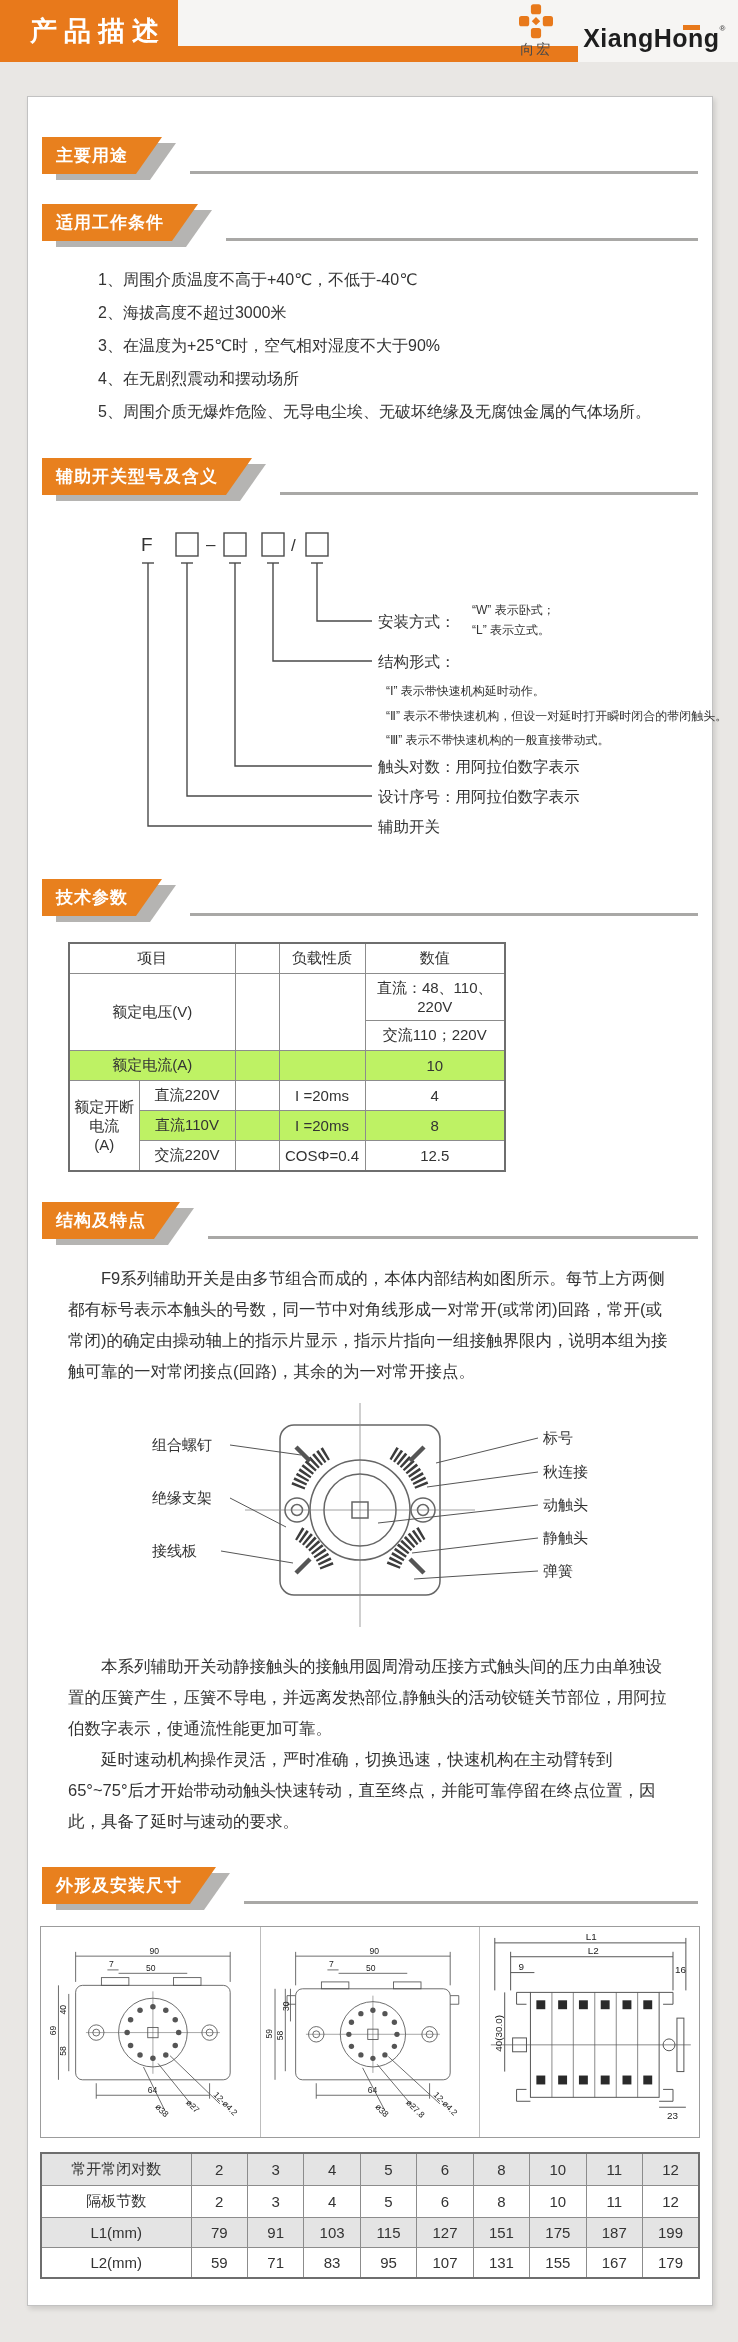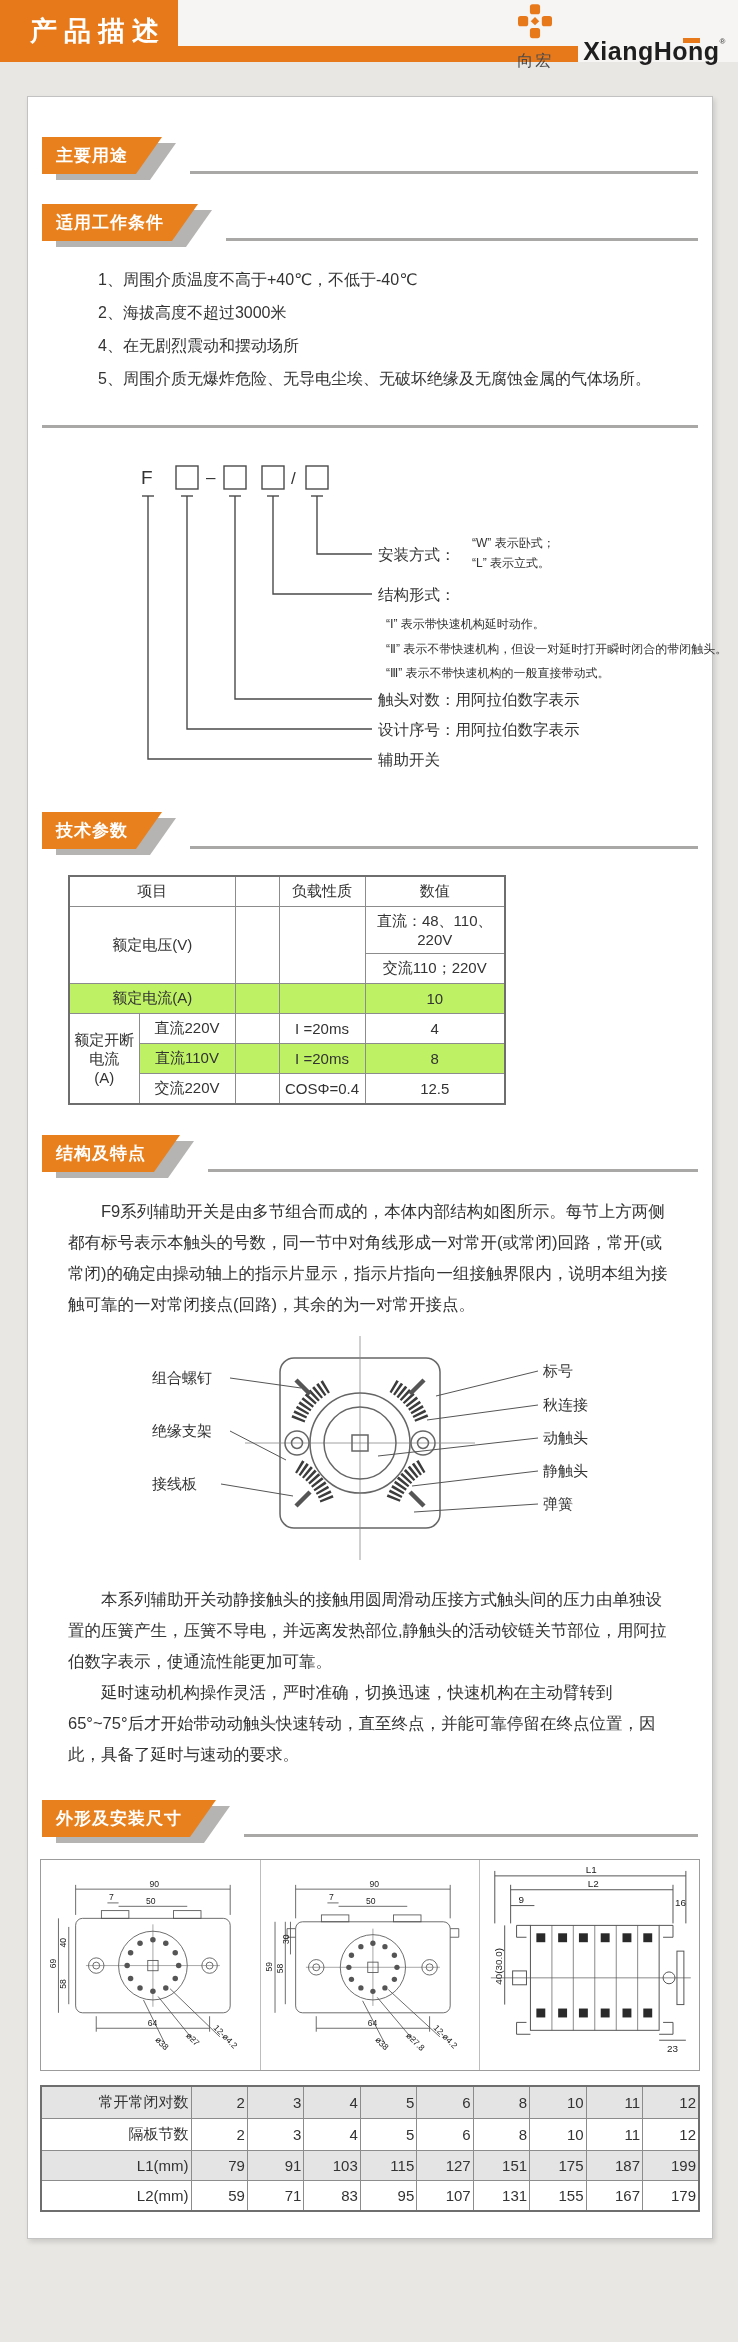--- a/index.html
+++ b/index.html
@@ -13,21 +13,21 @@
   
   .header { position:relative; height:62px; background:#f6f5f3; }
   .title-block {
     position:absolute; left:0; top:0; width:178px; height:62px;
     background:#e8791b; color:#fff; display:flex; align-items:center;
     padding-left:30px; font-size:27px; font-weight:bold; letter-spacing:7px;
   }
   .header-strip { position:absolute; left:178px; top:46px; width:400px; height:16px; background:#e8791b; }
   .logo { position:absolute; right:12px; top:4px; display:flex; align-items:flex-end; gap:6px; }
   .logo-left { display:flex; flex-direction:column; align-items:center; }
-  .brand-cn { font-size:16px; color:#4a4a4a; letter-spacing:2px; margin-top:11px; }
+  .brand-cn { font-size:14px; color:#4a4a4a; letter-spacing:2px; margin-top:1px; }
   .brand-en { position:relative; font-size:25px; font-weight:bold; color:#1e1e1e; padding-bottom:6px; letter-spacing:0.5px;margin-left:24px;}
   .brand-bar { position:absolute; top:1px; right:26px; width:17px; height:5px; background:#e8791b; }
   .brand-reg { font-size:8px; color:#555; vertical-align:top; }
   
   .card {
     margin:34px 25px 0 27px; background:#fff;
     border:1px solid #c2c2c2; box-shadow:2px 3px 5px rgba(0,0,0,0.13);
     padding:40px 12px 26px 12px;
   }
   
@@ -50,21 +50,21 @@
   .cond-list { margin:22px 0 0 58px; }
   .cond-item { font-size:16px; line-height:33px; color:#333; }
   .section-gap { height:30px; }
   
   table { border-collapse:collapse; table-layout:fixed;padding-left:32px; }
   td { border:1px solid #8c8c8c; text-align:center; font-size:15px; color:#333; padding:5px 4px; }
   .tech-table { margin:26px 0 0 28px; width:436px; border:2px solid #6e6e6e; }
   .tech-table .shade { background:#bef264; }
   .dim-table { width:100%; margin-top:14px; border:2px solid #6e6e6e; }
   .dim-table .shade { background:#e4e4e4; }
-  .dim-table td { padding:6px 2px;text-align:right; }
+  .dim-table td { padding:6px 2px; }
   
   .model-diagram { margin:18px 0 0 40px; }
   .struct-diagram { margin:8px auto 0; display:block; }
   .drawings { display:flex; border:1px solid #9c9c9c; margin-top:22px; background:#fff; }
   .dcell { flex:1; padding:4px 2px; border-right:1px solid #bdbdbd; }
   .dcell:last-child { border-right:none; }
   svg text { fill:#333; font-family:"Liberation Sans","DejaVu Sans",sans-serif; }
   .dim-text { font-size:10px; fill:#222; }
 </style>
 </head>
@@ -108,28 +108,33 @@
   <div class="ribbon-row">
     <div class="ribbon-wrap">
         <div class="ribbon-shadow"></div>
       <div class="ribbon">适用工作条件</div>
     </div>
     <div class="rule"></div>
   </div>
   <div class="cond-list">
     <div class="cond-item">1、周围介质温度不高于+40℃，不低于-40℃</div>
     <div class="cond-item">2、海拔高度不超过3000米</div>
+    <div class="cond-item">3、在温度为+25℃时，空气相对湿度不大于90%</div>
     <div class="cond-item">4、在无剧烈震动和摆动场所</div>
     <div class="cond-item">5、周围介质无爆炸危险、无导电尘埃、无破坏绝缘及无腐蚀金属的气体场所。</div>
   </div>
 
   <div class="section-gap"></div>
 
   
   <div class="ribbon-row">
+    <div class="ribbon-wrap">
+        <div class="ribbon-shadow"></div>
+      <div class="ribbon">辅助开关型号及含义</div>
+    </div>
     <div class="rule"></div>
   </div>
 
   <svg class="model-diagram" width="660" height="332" viewBox="0 0 660 332">
     <g stroke="#4a4a4a" stroke-width="1.4" fill="none">
       <rect x="96" y="20" width="22" height="23"></rect>
       <rect x="144" y="20" width="22" height="23"></rect>
       <rect x="182" y="20" width="22" height="23"></rect>
       <rect x="226" y="20" width="22" height="23"></rect>
 

